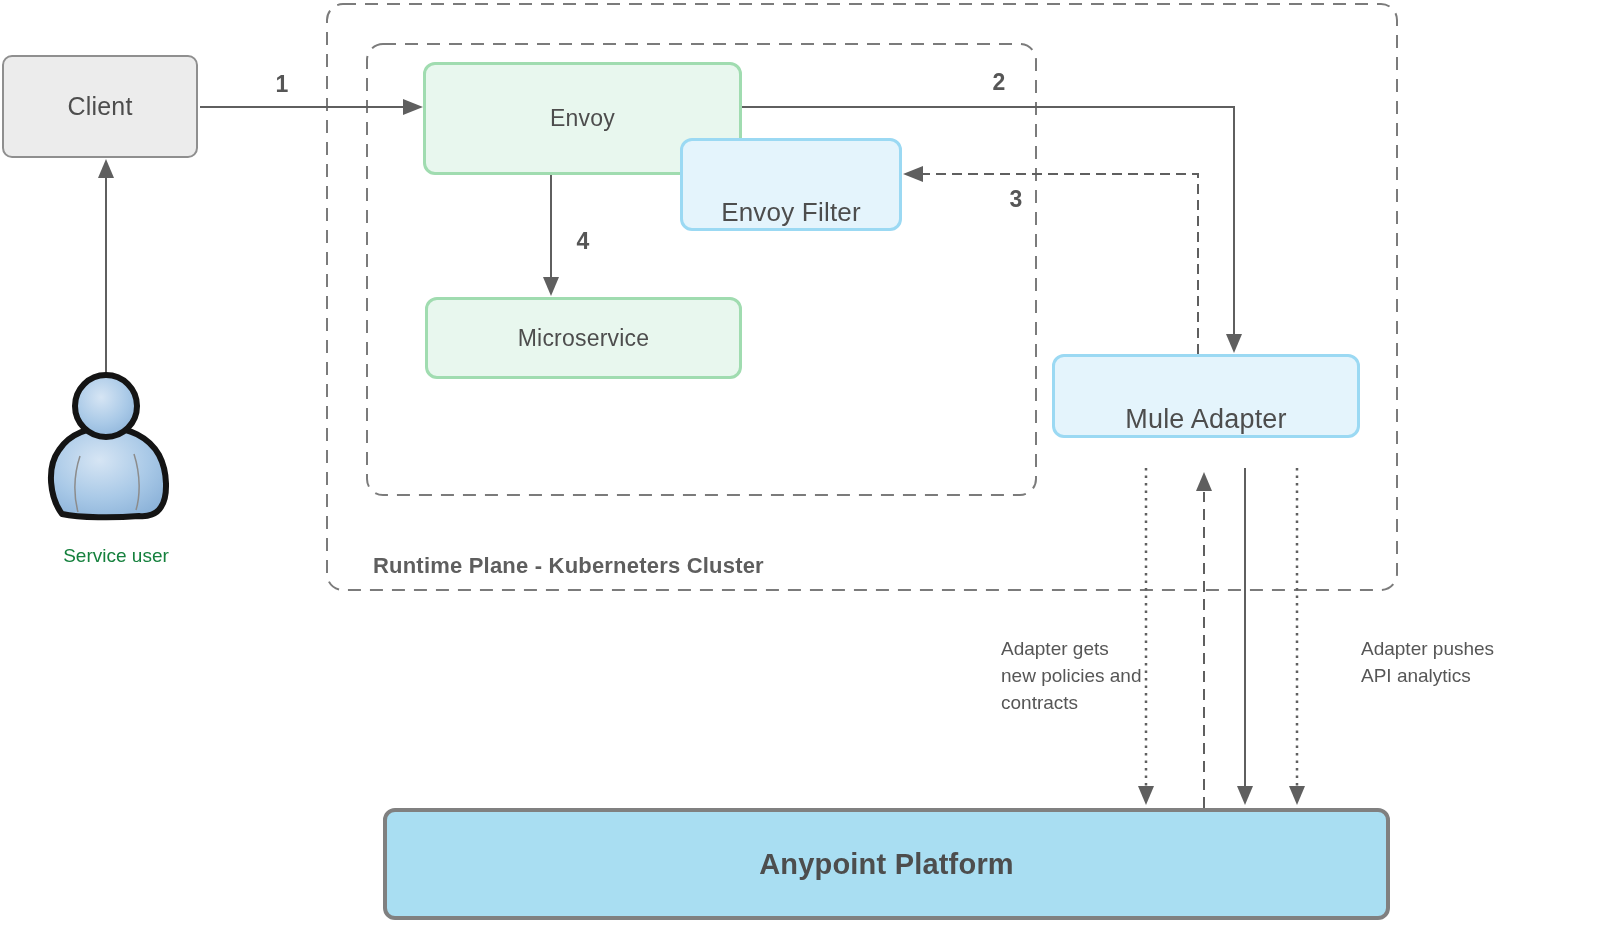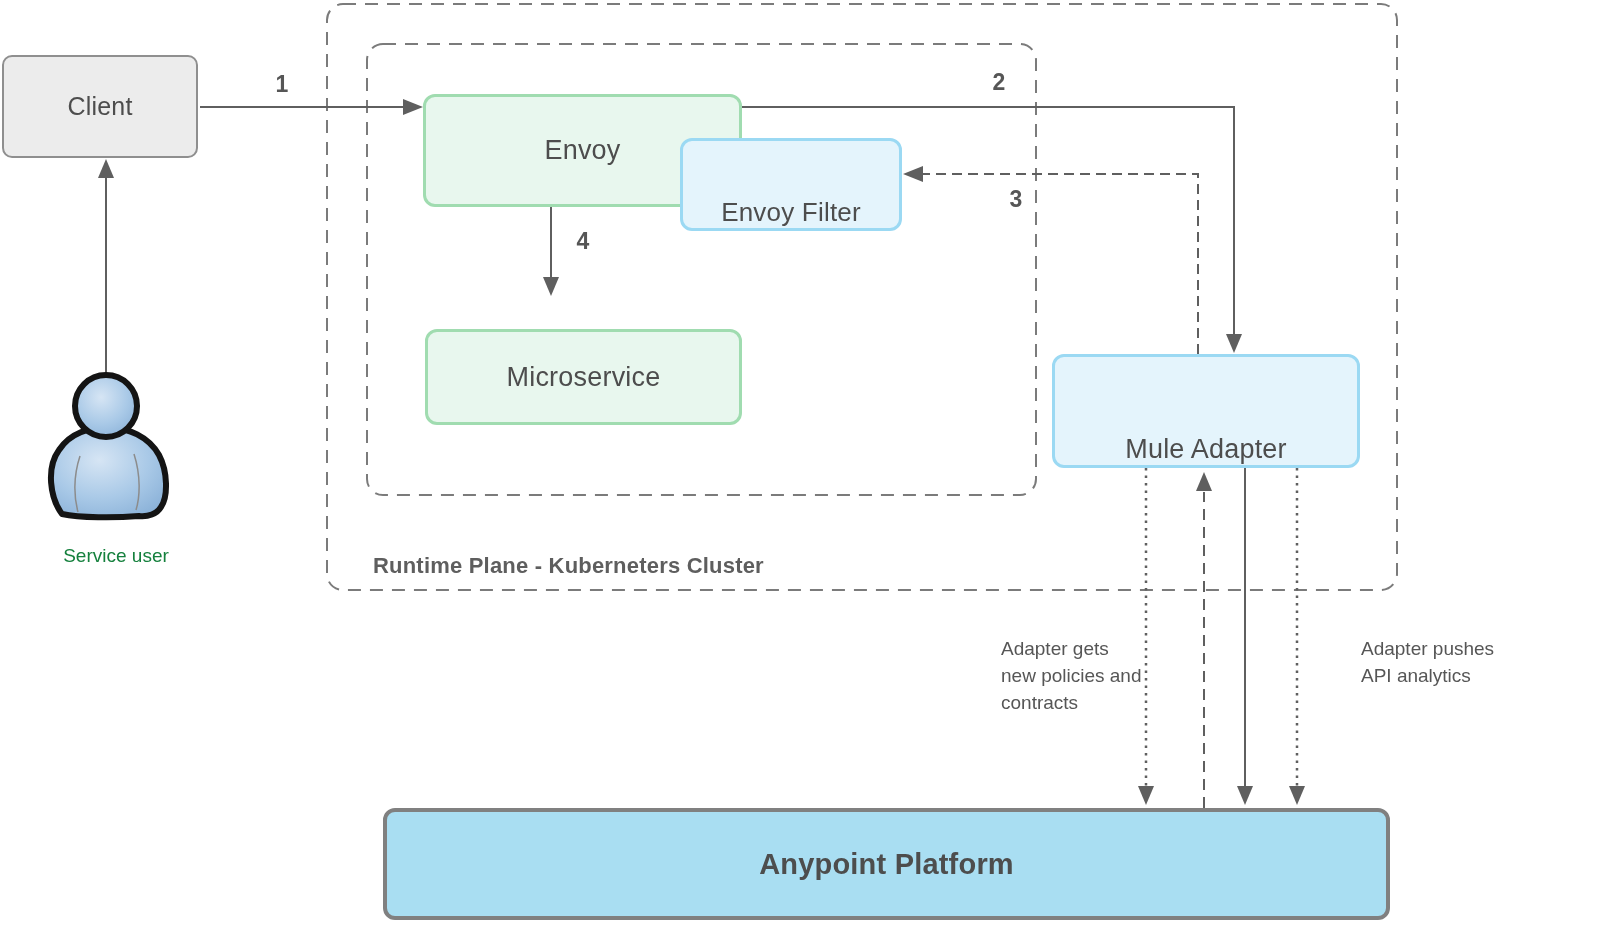--- a/index.html
+++ b/index.html
@@ -34,31 +34,31 @@
   }
   .node-client {
     left:2px; top:55px; width:196px; height:103px;
     background:var(--client-fill,#ececec);
     border:2.5px solid var(--client-border,#8f8f8f);
     border-radius:10px; font-size:25px;
   }
   .node-green {
     background:var(--green-fill,#e8f7ee);
     border:3px solid var(--green-border,#a0dcb0);
-    border-radius:12px; font-size:27px;margin-top:32px;
+    border-radius:12px; font-size:23px;
   }
   .node-blue {
     background:var(--blue-fill,#e4f4fc);
     border:3px solid var(--blue-border,#9bd9f3);
     border-radius:12px; font-size:27px;align-items:flex-end;
   }
   .node-envoy        { left:423px; top:62px;  width:319px; height:113px; }
   .node-envoy-filter { left:680px; top:138px; width:222px; height:93px; z-index:3; font-size:26px; }
-  .node-microservice { left:425px; top:297px; width:317px; height:96px; }
-  .node-mule-adapter { left:1052px; top:354px; width:308px; height:114px; }
+  .node-microservice { left:425px; top:297px; width:317px; height:82px; }
+  .node-mule-adapter { left:1052px; top:354px; width:308px; height:84px; }
   .node-anypoint {
     left:383px; top:808px; width:1007px; height:112px;
     background:var(--platform-fill,#a9def2);
     border:4px solid var(--platform-border,#808080);
     border-radius:12px; font-size:29px; font-weight:700;text-align:right;
   }
 
   
   .step {
     position:absolute; z-index:4; transform:translate(-50%,-50%);

